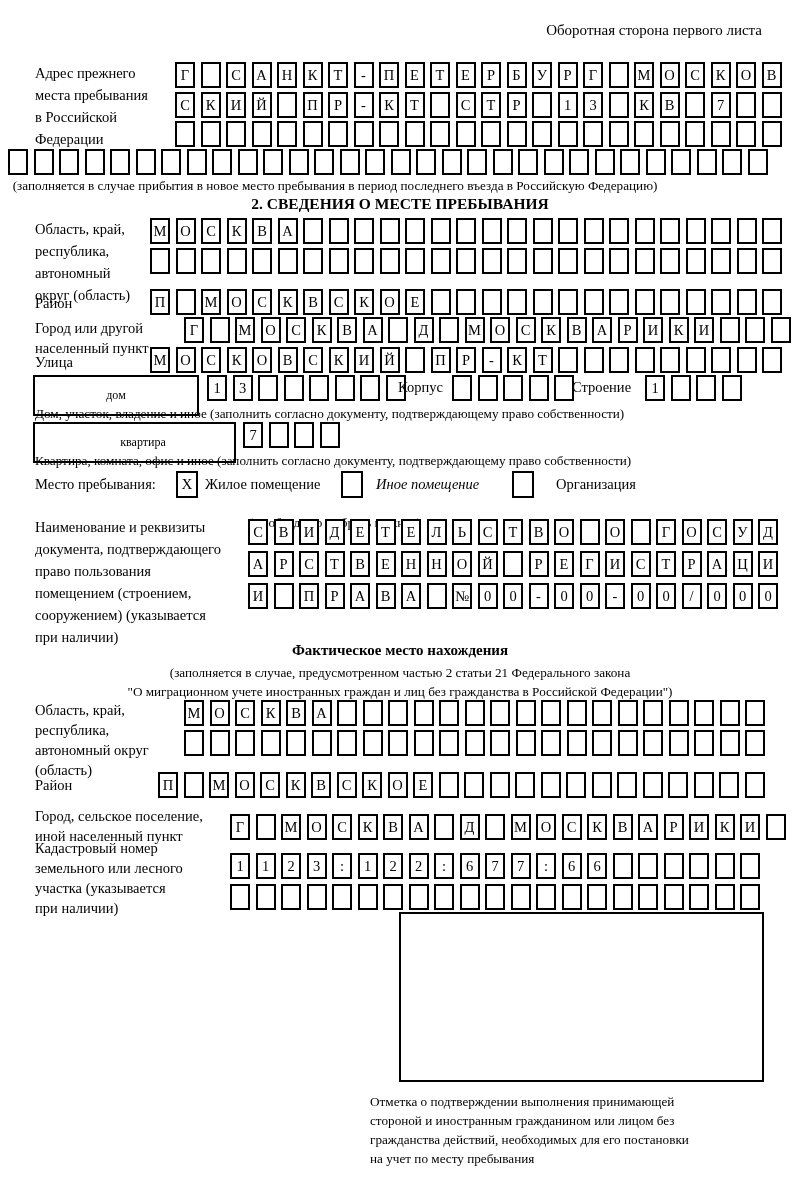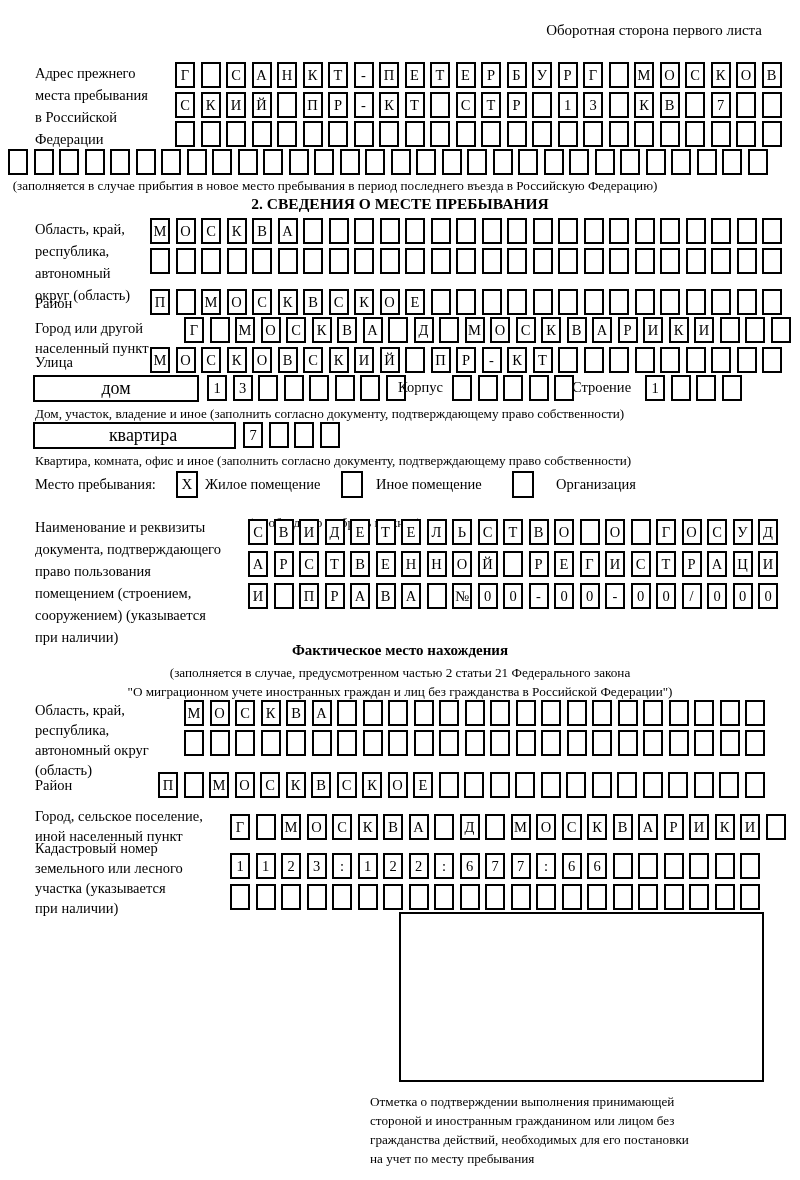--- a/index.html
+++ b/index.html
@@ -11,22 +11,22 @@
   .abs{position:absolute;}
   .lbl{font-size:14.5px;line-height:22px;white-space:pre-line;}
   .lbl20{font-size:14.5px;line-height:20px;white-space:pre-line;}
   .cells{display:flex;column-gap:5.5px;}
   .cell{
     width:20px;height:26px;box-sizing:border-box;border:2px solid #000;
     background:#fff;display:flex;align-items:center;justify-content:center;
     font-size:14.5px;flex:0 0 auto;
   }
   .bigfield{
-    box-sizing:border-box;border:2px solid #000;height:27px;background:#fff;
-    display:flex;align-items:center;justify-content:center;font-size:18px;
+    box-sizing:border-box;border:2px solid #000;height:41px;background:#fff;
+    display:flex;align-items:center;justify-content:center;font-size:12px;
   }
   .checkbox{
     width:22px;height:27px;box-sizing:border-box;border:2px solid #000;background:#fff;
     display:flex;align-items:center;justify-content:center;font-size:15px;
   }
   .heading{font-weight:bold;font-size:15.5px;text-align:center;width:800px;}
   .caption{font-size:13.2px;text-align:center;}
   .caption-left{font-size:13.2px;}
   .stamp-box{box-sizing:border-box;border:2px solid #000;background:#fff;}
   .stamp-note{font-size:13.2px;text-align:left;line-height:19px;white-space:pre-line;}
@@ -334,21 +334,21 @@
     <span class="cell"></span>
     <span class="cell"></span>
     <span class="cell"></span>
   </div>
 <div class="abs caption-left" style="left:35px;top:453px;width:760px;">Квартира, комната, офис и иное (заполнить согласно документу, подтверждающему право собственности)</div>
 
 <div class="abs" style="left:35px;top:476px;font-size:14.5px;text-align:right;">Место пребывания:</div>
 <div class="abs checkbox" style="left:176px;top:471px;">X</div>
 <div class="abs" style="left:205px;top:476px;font-size:14.5px;">Жилое помещение</div>
 <div class="abs checkbox" style="left:341px;top:471px;"></div>
-<div class="abs" style="left:376px;top:476px;font-size:14.5px;">Иное помещение</div>
+<div class="abs" style="left:376px;top:476px;font-size:14.5px;font-style:italic;">Иное помещение</div>
 <div class="abs checkbox" style="left:512px;top:471px;"></div>
 <div class="abs" style="left:556px;top:476px;font-size:14.5px;">Организация</div>
 <div class="abs caption" style="left:160px;top:515px;width:350px;">(Необходимо выбрать нужное)</div>
 
 <div class="abs lbl" style="left:35px;top:516px;width:215px;">Наименование и реквизиты
 документа, подтверждающего
 право пользования
 помещением (строением,
 сооружением) (указывается
 при наличии)</div>

